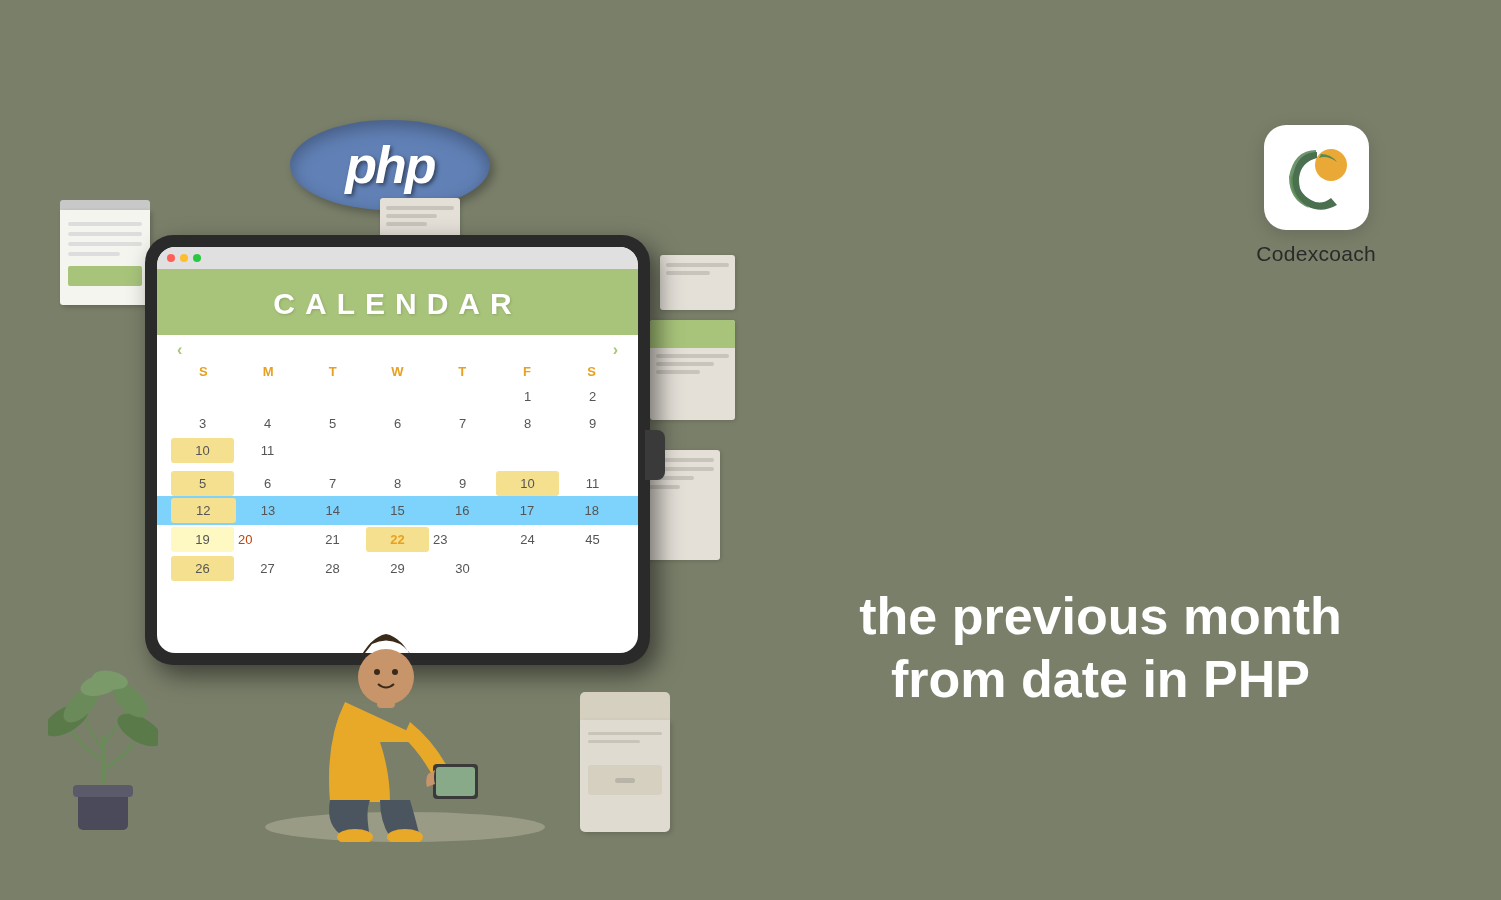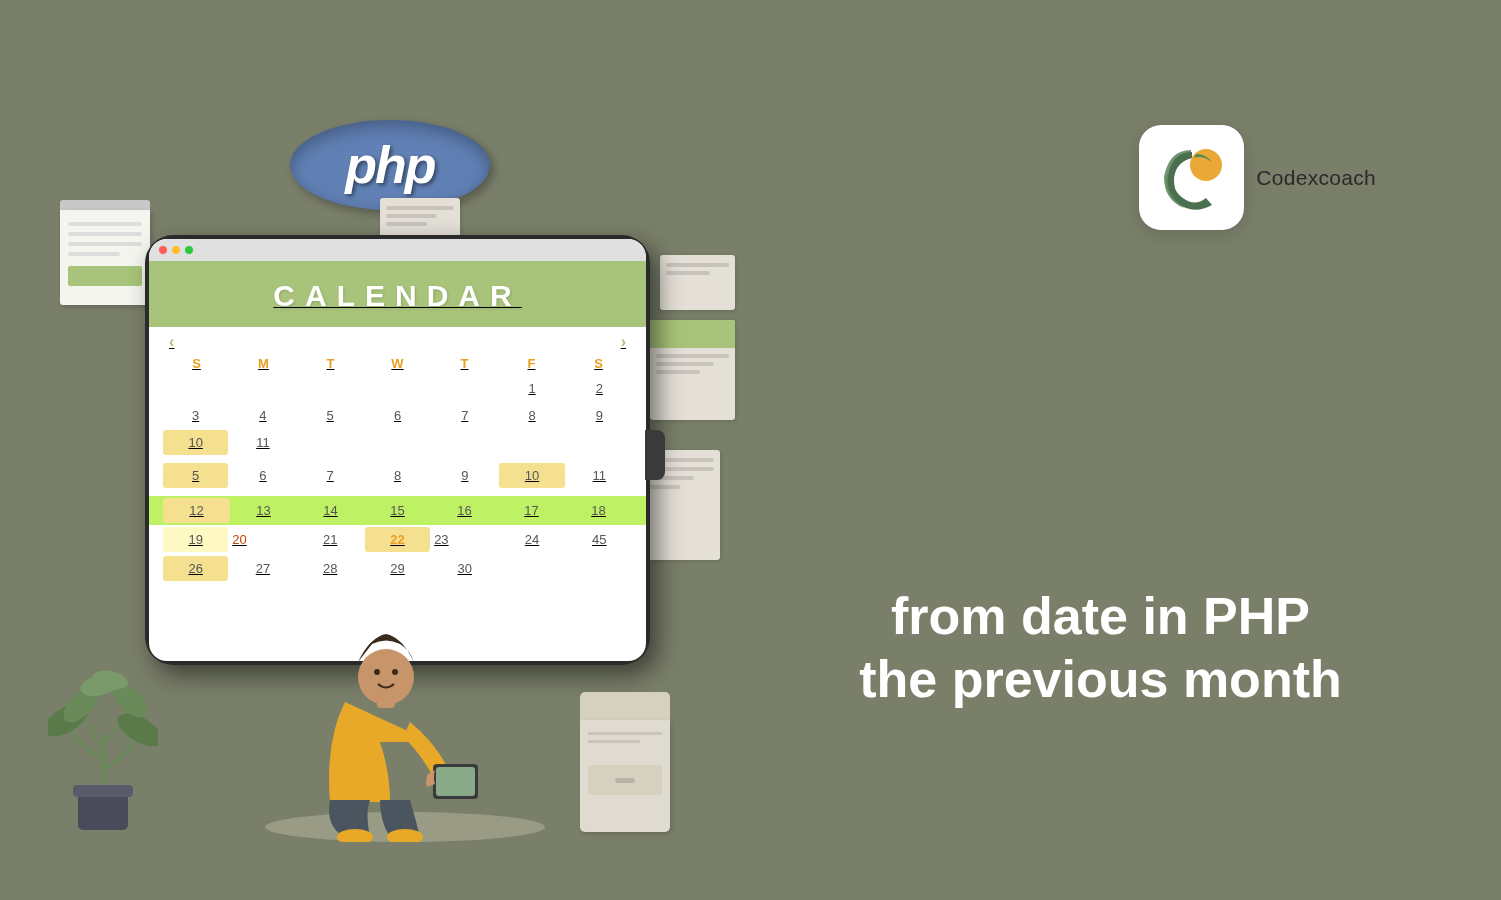--- a/index.html
+++ b/index.html
@@ -93,21 +93,21 @@
 
 <div style="position:absolute;top:450px;left:640px;width:80px;height:110px;background:#e4e0d8;border-radius:3px;box-shadow:1px 1px 4px rgba(0,0,0,0.15);">
   <div style="padding:8px 6px;display:flex;flex-direction:column;gap:5px;">
     <div style="height:4px;background:#c8c4bc;border-radius:2px;"></div>
     <div style="height:4px;background:#c8c4bc;border-radius:2px;"></div>
     <div style="height:4px;background:#c8c4bc;border-radius:2px;width:70%;"></div>
     <div style="height:4px;background:#c8c4bc;border-radius:2px;width:50%;"></div>
   </div>
 </div>
 
-<div style="position:absolute;top:235px;left:145px;width:505px;height:430px;background:#2a2a2a;border-radius:28px;padding:4px;box-shadow:8px 10px 25px rgba(0,0,0,0.5);text-decoration:underline;">
+<div style="position:absolute;top:235px;left:145px;width:505px;height:430px;background:#2a2a2a;border-radius:28px;padding:12px;box-shadow:8px 10px 25px rgba(0,0,0,0.5);">
 
   <div style="width:100%;height:100%;background:#fff;border-radius:18px;overflow:hidden;">
 
     <div style="background:#e0e0e0;height:22px;display:flex;align-items:center;padding:0 10px;gap:5px;border-radius:18px 18px 0 0;">
       <div style="width:8px;height:8px;border-radius:50%;background:#ff5f57;"></div>
       <div style="width:8px;height:8px;border-radius:50%;background:#ffbd2e;"></div>
       <div style="width:8px;height:8px;border-radius:50%;background:#28c840;"></div>
     </div>
 
     <div style="background:#a8c47a;padding:18px 10px 14px;text-align:center;">
@@ -153,21 +153,21 @@
 
     <div style="display:grid;grid-template-columns:repeat(7,1fr);padding:0 14px;background:#fff;gap:2px;">
       <div style="text-align:center;padding:5px 2px;font-size:13px;color:#555;background:#f5e090;border-radius:3px;">5</div>
       <div style="text-align:center;padding:5px 2px;font-size:13px;color:#555;">6</div>
       <div style="text-align:center;padding:5px 2px;font-size:13px;color:#555;">7</div>
       <div style="text-align:center;padding:5px 2px;font-size:13px;color:#555;">8</div>
       <div style="text-align:center;padding:5px 2px;font-size:13px;color:#555;">9</div>
       <div style="text-align:center;padding:5px 2px;font-size:13px;color:#555;background:#f5e090;border-radius:3px;">10</div>
       <div style="text-align:center;padding:5px 2px;font-size:13px;color:#555;">11</div>
     </div>
-    <div style="display:grid;grid-template-columns:repeat(7,1fr);padding:2px 14px;background:#bef264;gap:0;margin-top:8px;">
+    <div style="display:grid;grid-template-columns:repeat(7,1fr);padding:2px 14px;background:#7dd3fc;gap:0;">
       <div style="text-align:center;padding:5px 2px;font-size:13px;color:#555;background:#f5e090;border-radius:3px;">12</div>
       <div style="text-align:center;padding:5px 2px;font-size:13px;color:#555;">13</div>
       <div style="text-align:center;padding:5px 2px;font-size:13px;color:#555;">14</div>
       <div style="text-align:center;padding:5px 2px;font-size:13px;color:#555;">15</div>
       <div style="text-align:center;padding:5px 2px;font-size:13px;color:#555;">16</div>
       <div style="text-align:center;padding:5px 2px;font-size:13px;color:#555;">17</div>
       <div style="text-align:center;padding:5px 2px;font-size:13px;color:#555;">18</div>
     </div>
     <div style="display:grid;grid-template-columns:repeat(7,1fr);padding:2px 14px;background:#fff;gap:2px;">
       <div style="text-align:center;padding:5px 2px;font-size:13px;color:#555;background:#fef9c3;border-radius:3px;">19</div>
@@ -251,36 +251,36 @@
       <div style="height:3px;background:#c8c4b8;border-radius:2px;"></div>
       <div style="height:3px;background:#c8c4b8;border-radius:2px;width:70%;"></div>
     </div>
 
     <div style="margin:10px 8px;height:30px;background:#d5d0c0;border-radius:3px;display:flex;align-items:center;justify-content:center;">
       <div style="width:20px;height:5px;background:#b8b4a8;border-radius:3px;"></div>
     </div>
   </div>
 </div>
 
-<div style="position:absolute;top:125px;right:125px;display:flex;flex-direction:row;align-items:center;gap:12px;">
+<div style="position:absolute;top:125px;right:125px;display:flex;flex-direction:column;align-items:center;gap:12px;">
 
   <div style="width:105px;height:105px;background:#fff;border-radius:22px;box-shadow:0 4px 18px rgba(0,0,0,0.15);display:flex;align-items:center;justify-content:center;">
 
     <svg width="75" height="75" viewBox="0 0 75 75">
 
       <path d="M37 10 Q15 10 10 37 Q10 60 30 68 Q20 58 20 37 Q20 18 37 15 Z" fill="#4a7a4a" opacity="0.8"></path>
 
       <path d="M12 38 Q12 62 35 68 Q20 60 18 45 Q15 30 25 20 Q16 28 12 38Z" fill="#5a8a50"></path>
 
       <path d="M38 12 Q18 12 14 36 Q12 55 28 66 Q42 74 58 65 L52 58 Q42 66 32 60 Q18 52 20 38 Q22 22 38 18 Z" fill="#4a7050"></path>
 
       <circle cx="52" cy="25" r="16" fill="#e8a020" opacity="0.9"></circle>
 
       <path d="M40 18 Q48 15 58 22 Q52 14 42 14 Z" fill="#5a8a50"></path>
     </svg>
   </div>
   <span style="font-size:21px;color:#2a2a2a;font-weight:500;font-family:Arial,sans-serif;letter-spacing:0.3px;">Codexcoach</span>
 </div>
 
 <div style="position:absolute;bottom:190px;right:60px;left:760px;text-align:center;">
+  <span style="display:block;font-size:52px;font-weight:900;color:#fff;line-height:1.2;font-family:Arial,sans-serif;">the previous month</span>
   <span style="display:block;font-size:52px;font-weight:900;color:#fff;line-height:1.2;font-family:Arial,sans-serif;">from date in PHP</span>
-  <span style="display:block;font-size:52px;font-weight:900;color:#fff;line-height:1.2;font-family:Arial,sans-serif;">the previous month</span>
 </div>
 
 </body></html>

